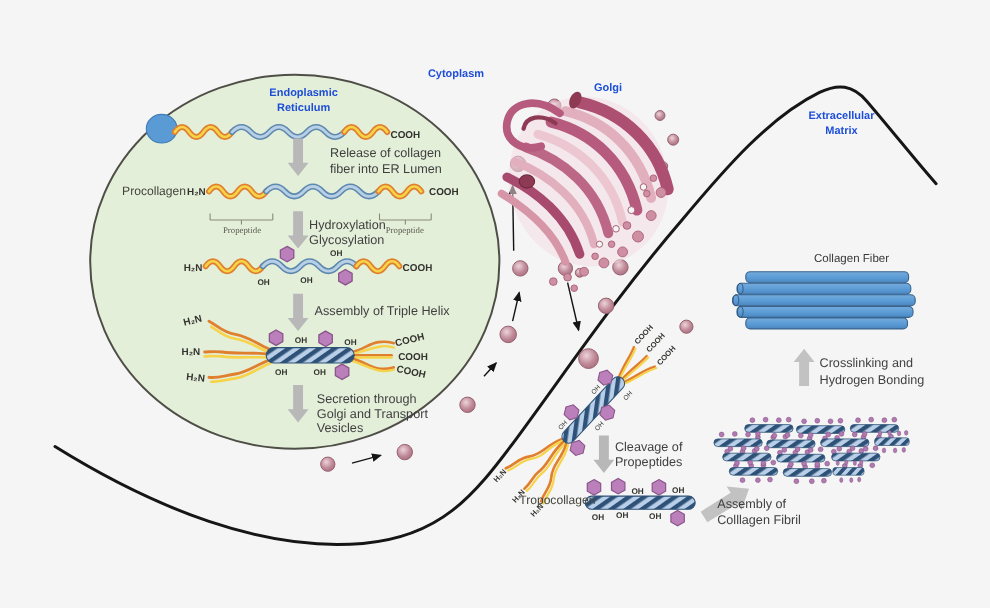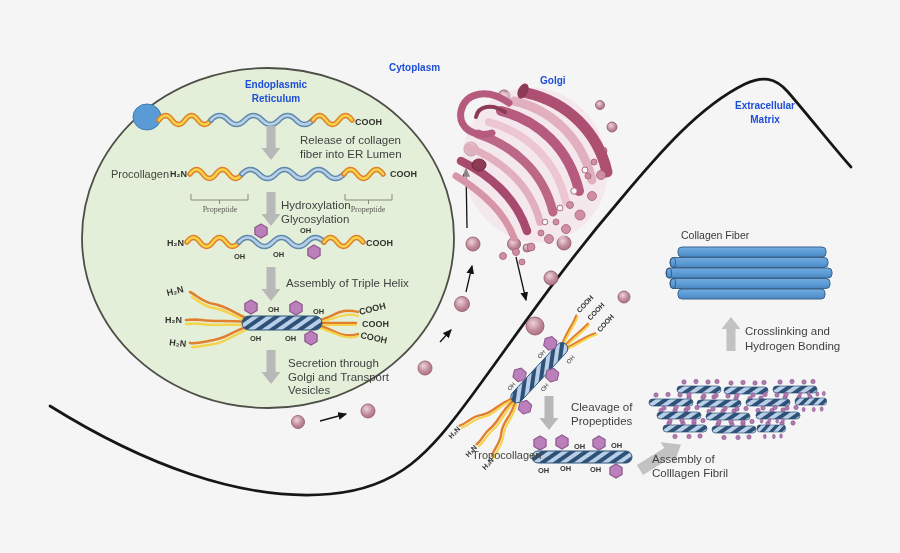--- a/index.html
+++ b/index.html
@@ -337,36 +337,36 @@
 <div class="lbl" style="left:286px;top:276px;">
   <span>Assembly of Triple Helix</span>
 </div>
 
 <div class="lbl" style="left:288px;top:357px;line-height:13.5px;">
   <span>Secretion through</span>
   <span>Golgi and Transport</span>
   <span>Vesicles</span>
 </div>
 
-<div class="lbl" style="left:559px;top:400px;margin-left:12px;">
+<div class="lbl" style="left:559px;top:400px;">
   <span>Cleavage of</span>
   <span>Propeptides</span>
 </div>
 
 <div class="lbl small" style="left:472px;top:448px;">
   <span>Tropocollagen</span>
 </div>
 
 <div class="lbl" style="left:652px;top:452px;">
   <span>Assembly of</span>
   <span>Colllagen Fibril</span>
 </div>
 
 <div class="lbl" style="left:745px;top:324px;line-height:15px;">
   <span>Crosslinking and</span>
   <span>Hydrogen Bonding</span>
 </div>
 
-<div class="lbl" style="left:681px;top:228px;font-size:10.5px;color:#3a3a3a;">
+<div class="lbl" style="left:740px;top:228px;font-size:10.5px;color:#3a3a3a;">
   <span>Collagen Fiber</span>
 </div>
 
 </div>
 
 </body></html>

